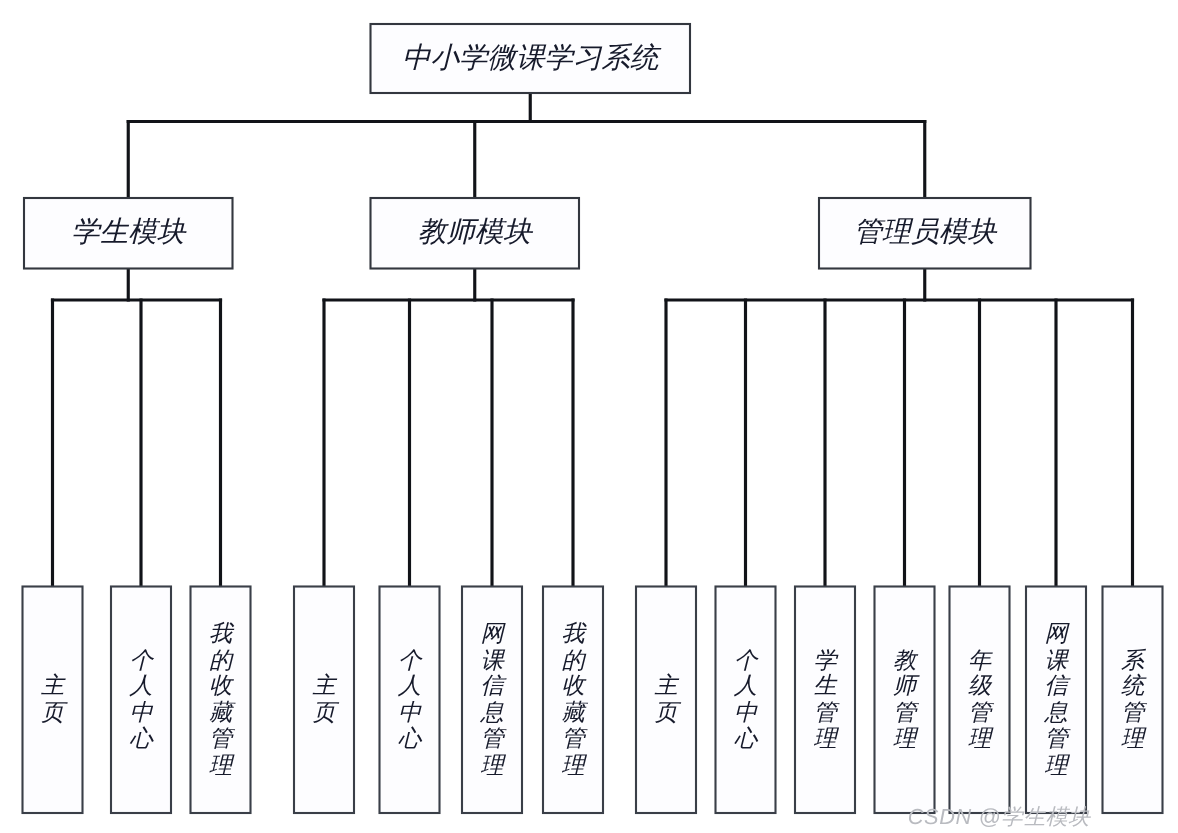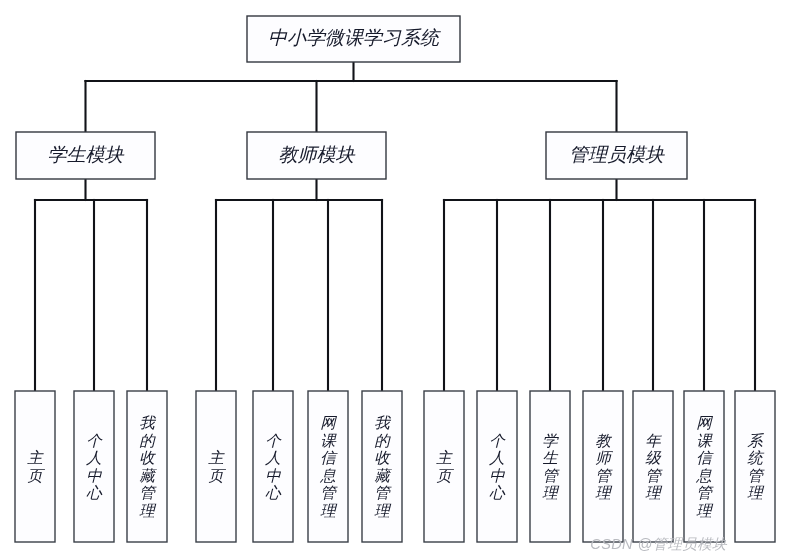--- a/index.html
+++ b/index.html
@@ -220,14 +220,14 @@
           </div></foreignObject>
         <rect x="735" y="387" width="40" height="151" class="leaf-box"></rect>
         <foreignObject x="735" y="387" width="40" height="151"><div xmlns="http://www.w3.org/1999/xhtml" class="leaf-label-cell">
             <span>系</span>
             <span>统</span>
             <span>管</span>
             <span>理</span>
           </div></foreignObject>
       </g>
   </svg>
-  <div class="watermark">CSDN @管理员模块</div>
+  <div class="watermark">CSDN @学生模块</div>
 </div>
 
 </body></html>

